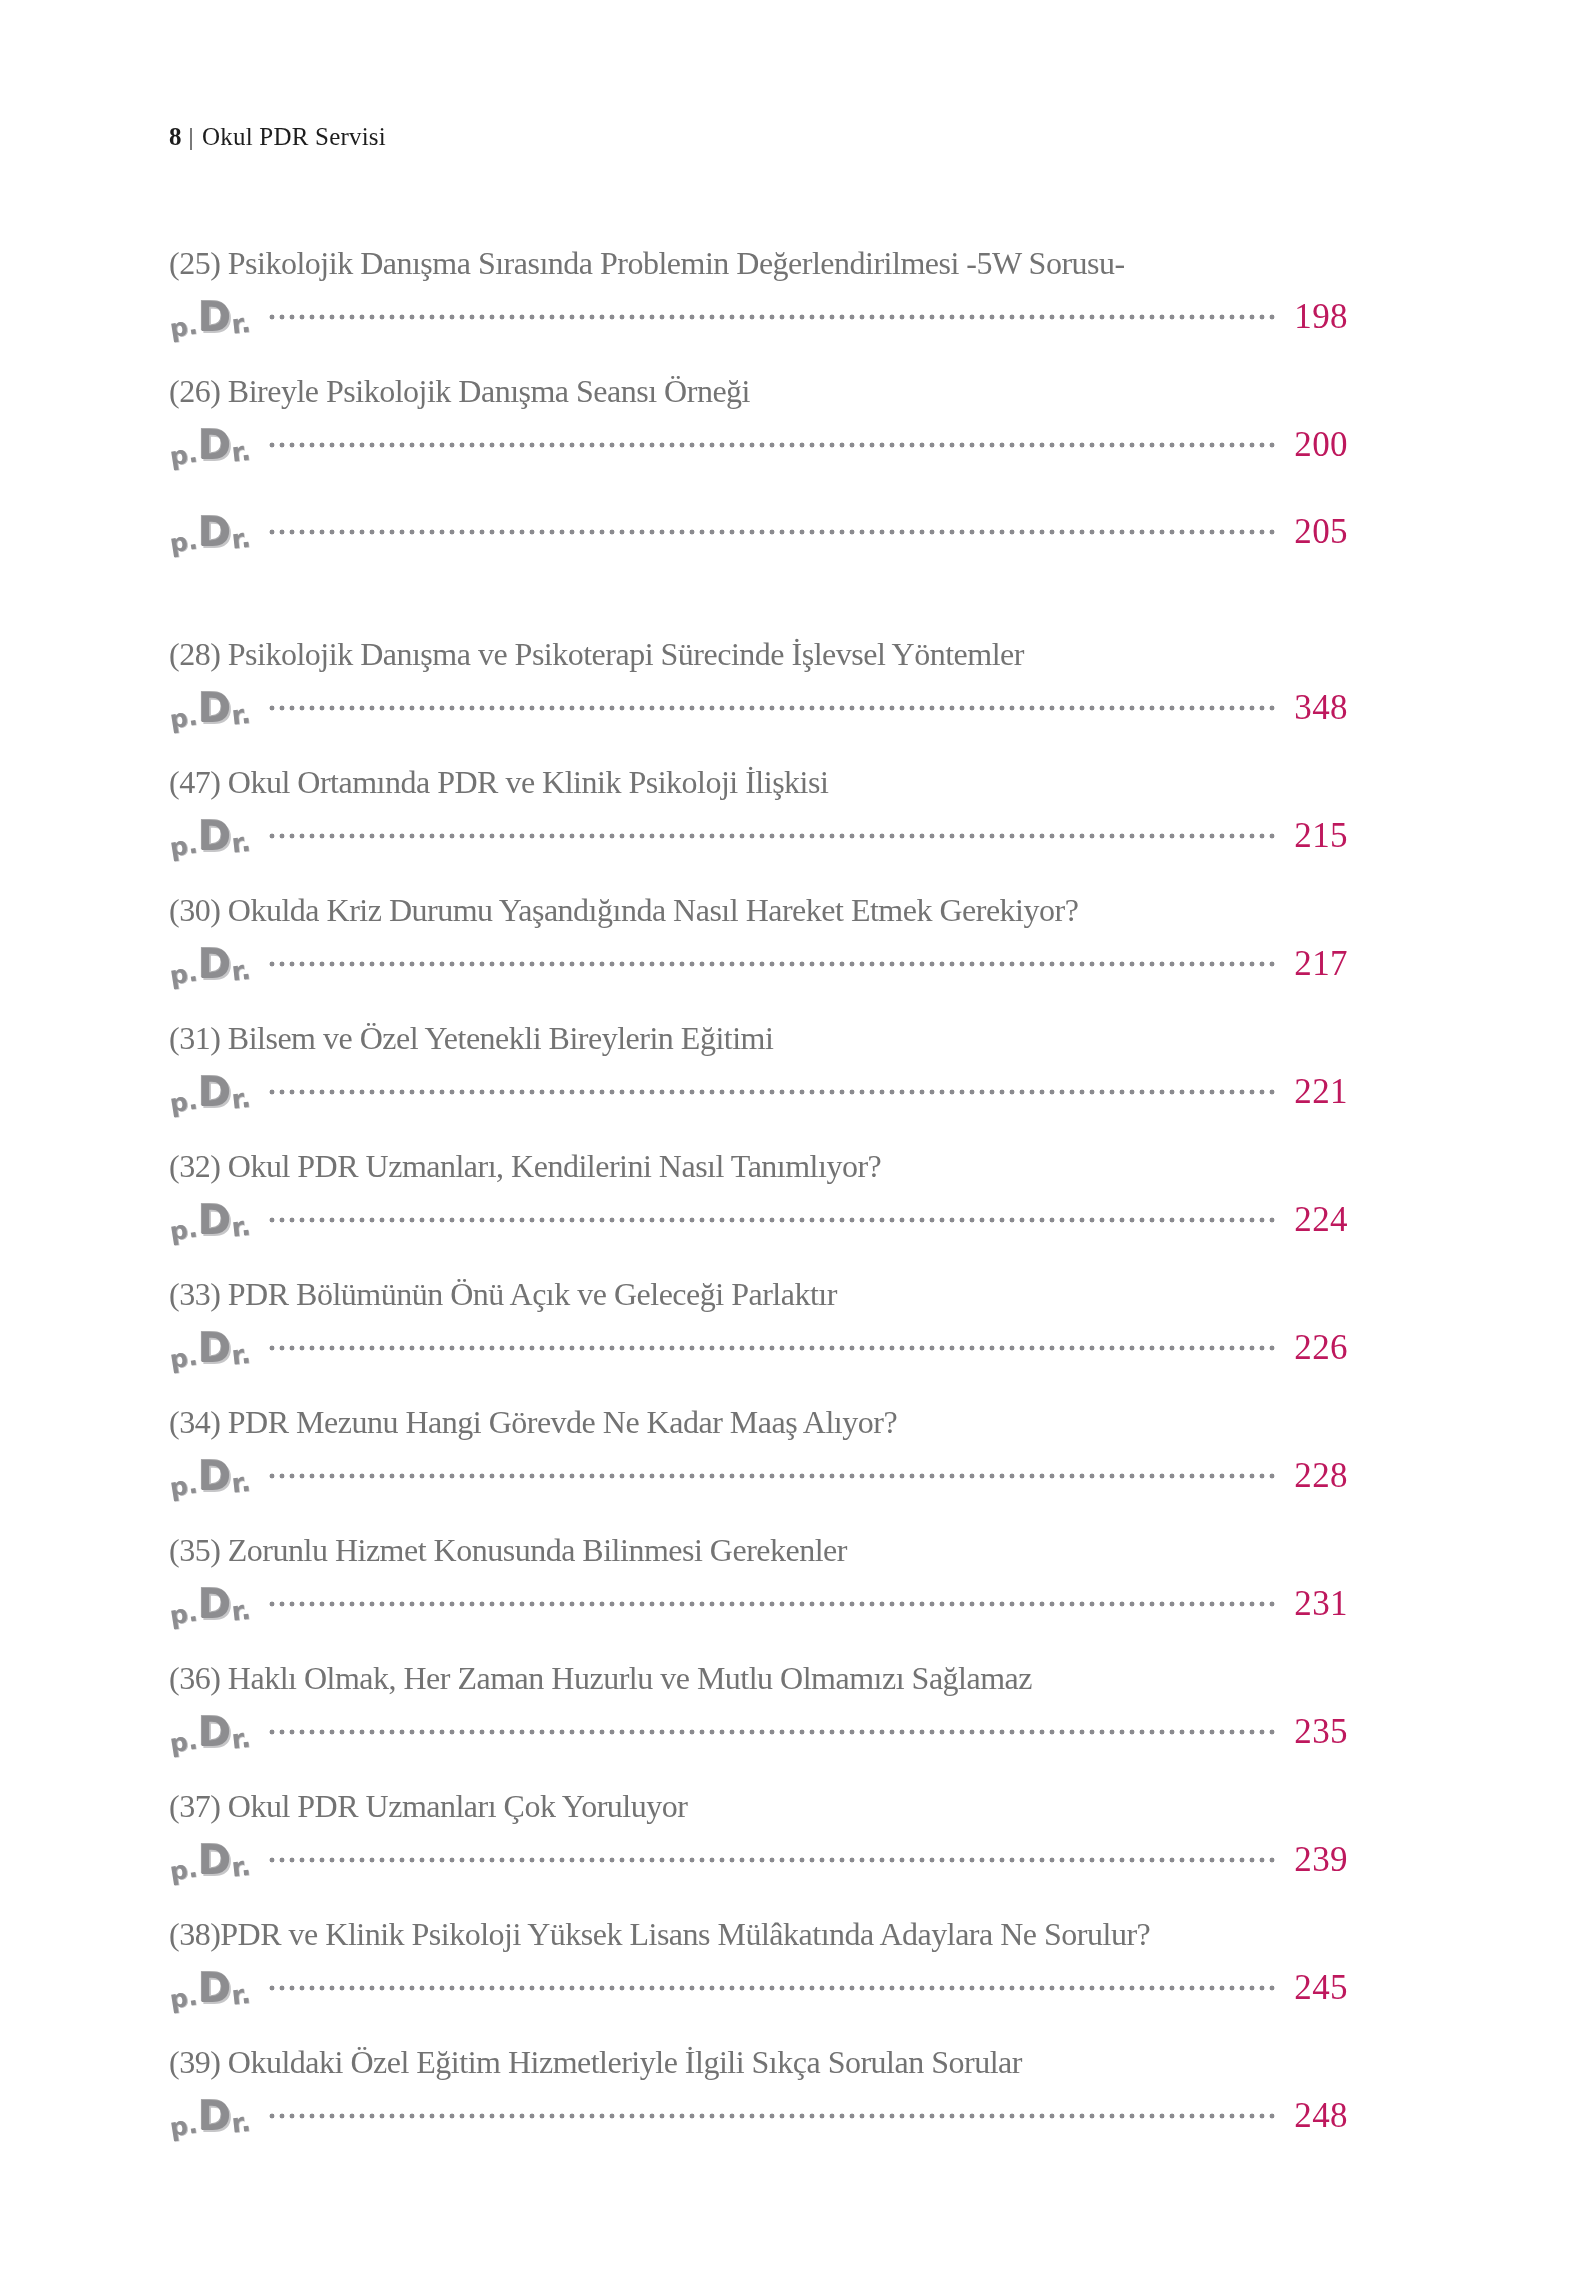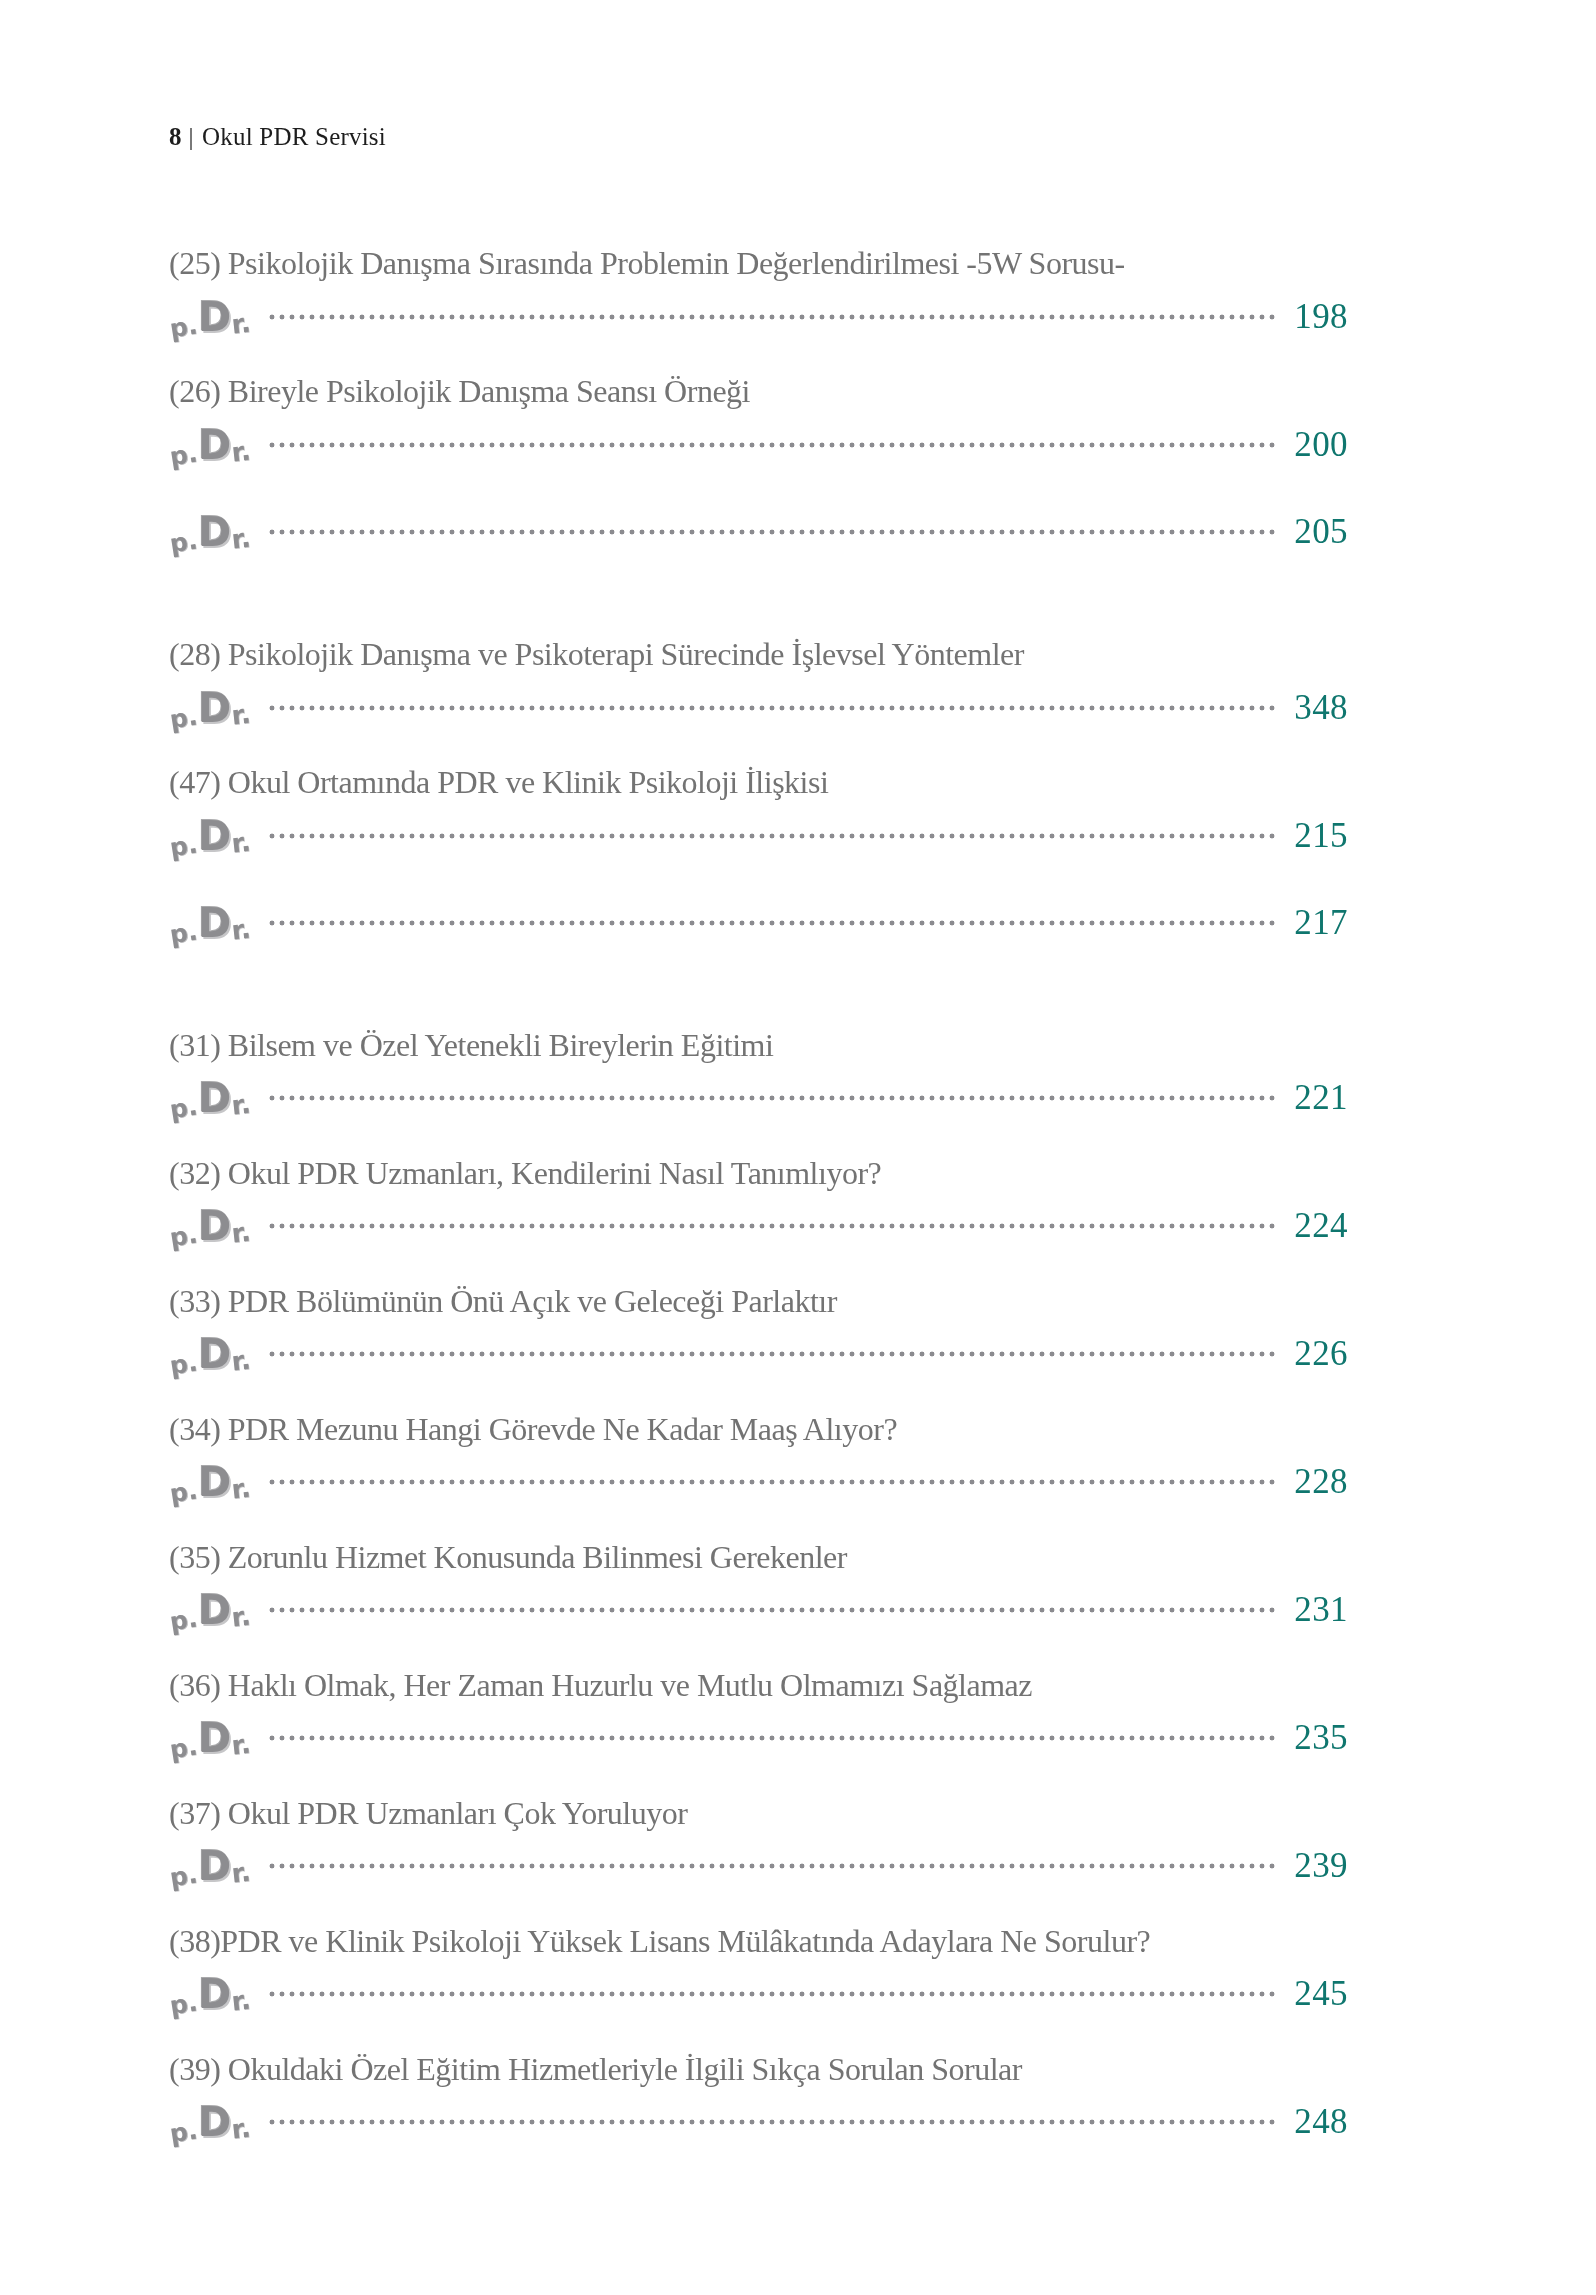--- a/index.html
+++ b/index.html
@@ -95,21 +95,21 @@
     margin-left: 10px;
     margin-right: 17px;
     background-image: radial-gradient(circle, #8b8b8f 2.2px, rgba(0,0,0,0) 2.7px);
     background-size: 10px 12px;
     background-repeat: repeat-x;
     background-position: left center;
   }
   .page-num {
     flex: 0 0 auto;
     font-size: 35px;
-    color: #0f766e;
+    color: #be185d;
     text-align: right;
     letter-spacing: 0.4px;
   }
 </style>
 </head>
 <body>
 
 <div class="page">
 
   <div class="running-header">
@@ -175,20 +175,21 @@
             <span class="l1">p.</span>
             <span class="l2">D</span>
             <span class="l3">r.</span>
           </span>
       <span class="dots"></span>
       <span class="page-num">215</span>
     </div>
   </div>
 
   <div class="entry">
+    <div class="entry-title">(30) Okulda Kriz Durumu Yaşandığında Nasıl Hareket Etmek Gerekiyor?</div>
     <div class="entry-leader">
       <span class="pdr-icon">
             <span class="l1">p.</span>
             <span class="l2">D</span>
             <span class="l3">r.</span>
           </span>
       <span class="dots"></span>
       <span class="page-num">217</span>
     </div>
   </div>

